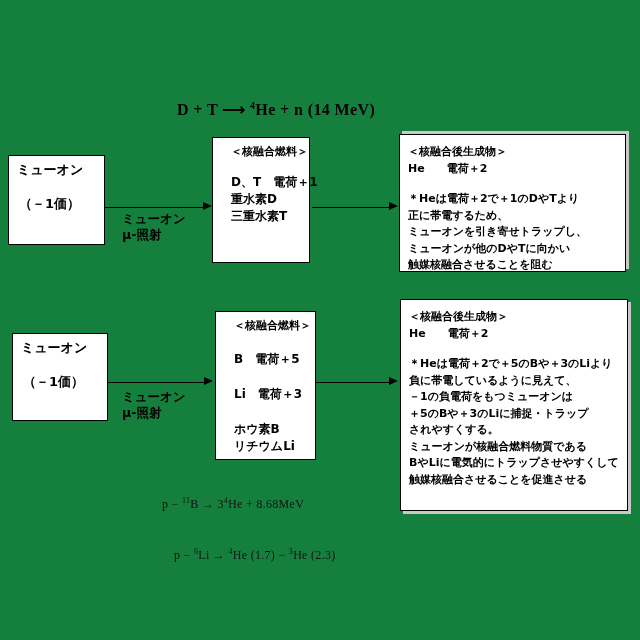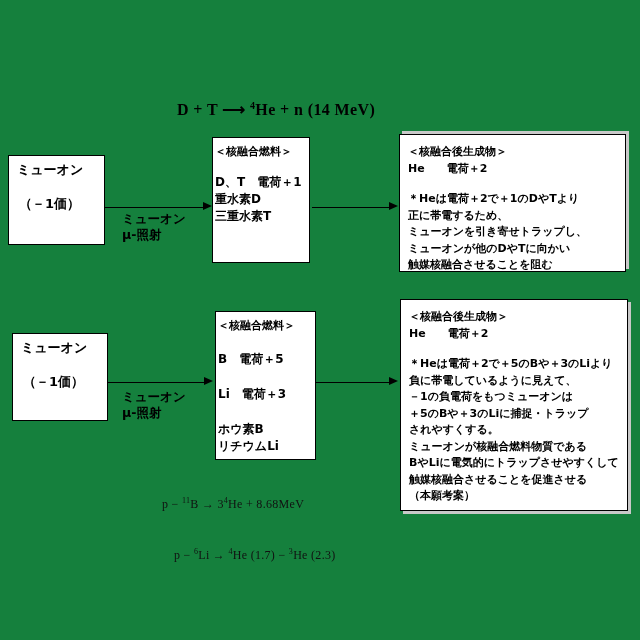--- a/index.html
+++ b/index.html
@@ -26,21 +26,21 @@
   
   .source-box{padding:6px 8px;font-size:13px;line-height:16px;}
   .source-box .l2{margin-top:18px;padding-left:2px;}
   .r1-source{left:8px;top:155px;width:97px;height:90px;}
   .r2-source{left:12px;top:333px;width:96px;height:88px;}
   
   .arrow-label{position:absolute;font-weight:bold;font-size:12.5px;line-height:16px;}
   .al1{left:122px;top:211px;}
   .al2{left:122px;top:389px;}
   
-  .fuel-box{padding:6px 2px;font-size:12px;}
+  .fuel-box{padding:6px 18px;font-size:12px;}
   .fuel-box .hdr{font-size:11px;margin-bottom:15px;white-space:nowrap;}
   .fuel-box .charge{white-space:nowrap;}
   .f1{left:212px;top:137px;width:98px;height:126px;}
   .f1 .charge{}
   .f1 .names div{line-height:17px;}
   .f2{left:215px;top:311px;width:101px;height:149px;}
   .f2 .hdr{margin-bottom:18px;}
   .f2 .charge{margin-bottom:18px;}
   .f2 .names{margin-top:0;}
   .f2 .names div{line-height:17px;}
@@ -130,21 +130,20 @@
     <div>He　　電荷＋2</div>
     <div class="spacer"></div>
     <div>＊Heは電荷＋2で＋5のBや＋3のLiより</div>
     <div>負に帯電しているように見えて、</div>
     <div>－1の負電荷をもつミューオンは</div>
     <div>＋5のBや＋3のLiに捕捉・トラップ</div>
     <div>されやすくする。</div>
     <div>ミューオンが核融合燃料物質である</div>
     <div>BやLiに電気的にトラップさせやすくして</div>
     <div>触媒核融合させることを促進させる</div>
-    <div>（本願考案）</div>
   </div>
 
   <div class="eq eq1">
     <span>p − </span><sup>11</sup><span>B → 3</span><sup>4</sup><span>He + 8.68MeV</span>
   </div>
   <div class="eq eq2">
     <span>p − </span><sup>6</sup><span>Li → </span><sup>4</sup><span>He (1.7) − </span><sup>3</sup><span>He (2.3)</span>
   </div>
 
 </div>

